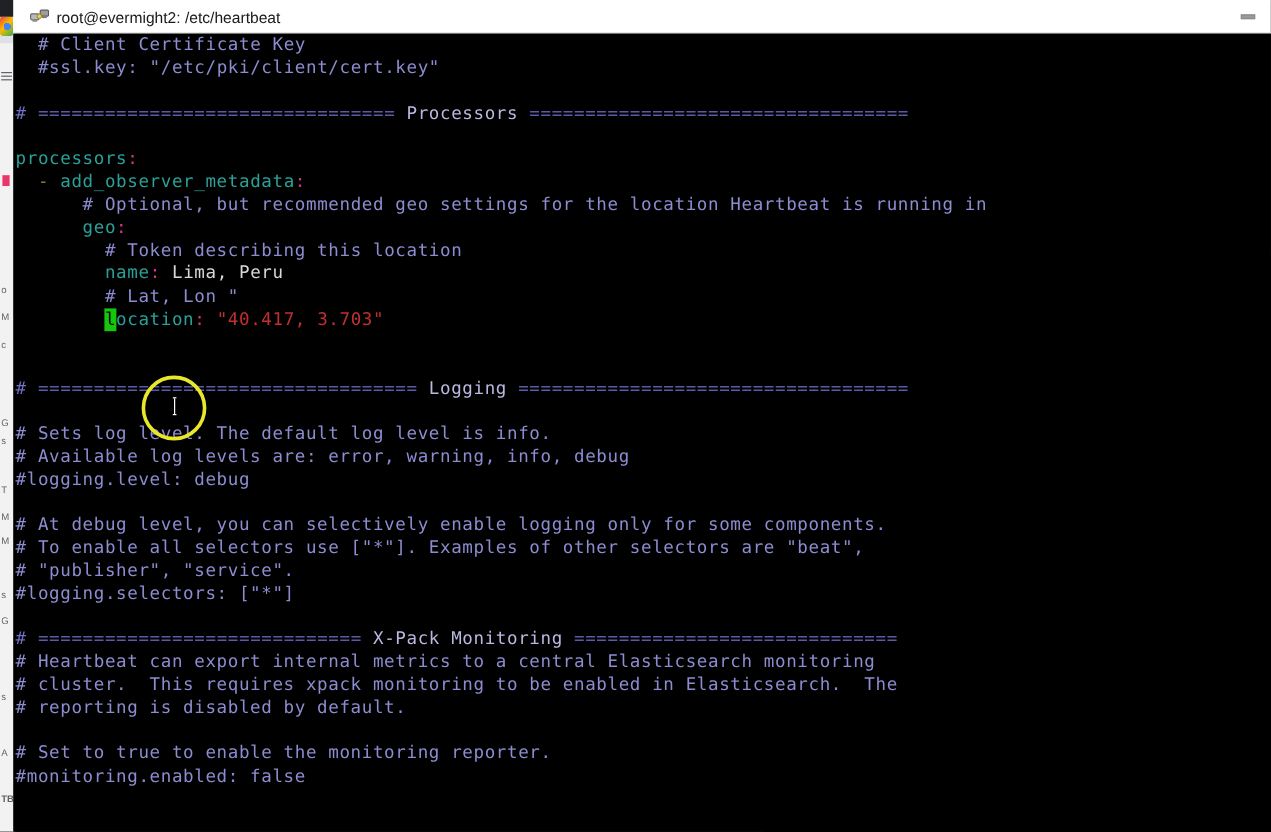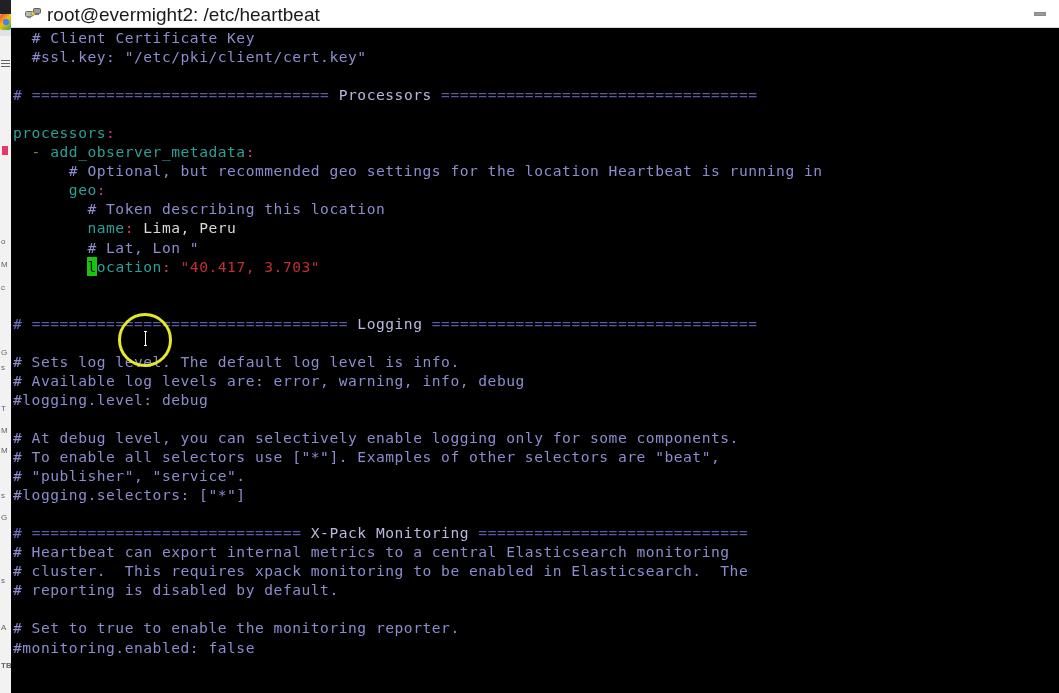--- a/index.html
+++ b/index.html
@@ -62,21 +62,21 @@
   #titlebar-top-edge{
     position:absolute;left:11px;top:0;width:1048px;height:3px;background:#2b2b2b;
   }
   #title-icon{
     position:absolute;left:14px;top:7px;width:16px;height:15px;
   }
   #title-text{
     position:absolute;left:36px;top:5px;height:20px;
     line-height:20px;
     font-family:"Liberation Sans",sans-serif;
-    font-size:19px;color:#1a1a1a;
+    font-size:13px;color:#1a1a1a;
     white-space:nowrap;
   }
   #window-controls{
     position:absolute;right:4px;top:0;height:28px;display:flex;align-items:center;
   }
   #minimize-button{
     width:30px;height:24px;display:flex;align-items:center;justify-content:center;
     cursor:pointer;
   }
   #minimize-button .bar{

